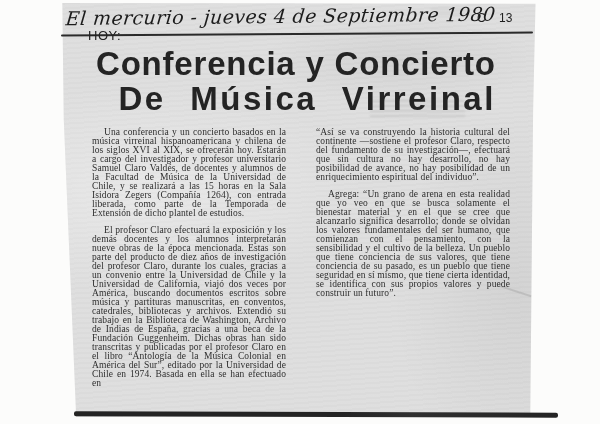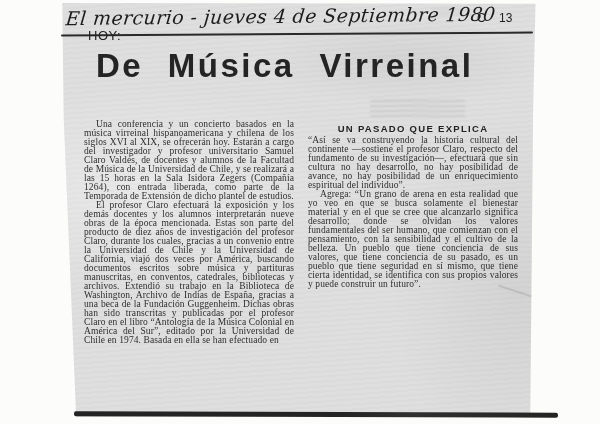--- a/index.html
+++ b/index.html
@@ -97,20 +97,21 @@
     font-size: 33px;
     letter-spacing: 0.8px;
     white-space: nowrap;
   }
   .headline .h-line2 {
     font-size: 33px;
     letter-spacing: 2.5px;
     word-spacing: 13px;
     margin-top: 2px;
     white-space: nowrap;
+    text-align: right;
   }
   
   .bleed {
     position: absolute;
     background: repeating-linear-gradient(180deg, rgba(60,60,60,0.10) 0 2px, transparent 2px 5px);
     filter: blur(1.1px);
     border-radius: 2px;
   }
   .bleed.b1 { left: 370px; top: 100px; width: 95px;  height: 18px; }
   .bleed.b2 { left: 430px; top: 8px;  width: 40px;  height: 10px; opacity: .6; }
@@ -128,21 +129,21 @@
     width: 210px;
     height: 294px;
     overflow: hidden;
     font-family: "Liberation Serif", "DejaVu Serif", serif;
     font-size: 9.5px;
     line-height: 9.0px;
     text-align: justify;
     color: #2e2e2e;
     letter-spacing: 0.1px;
   }
-  .col p { margin: 0; text-indent: 12px; }
+  .col p { margin: 8px; text-indent: 12px; }
   .col p.no-indent { text-indent: 0; }
   .subhead {
     margin: 3px 0 2px 0;
     text-align: center;
     font-family: "Liberation Sans", sans-serif;
     font-weight: bold;
     font-size: 9.5px;
     line-height: 11px;
     letter-spacing: 1.3px;
     color: #222;
@@ -169,36 +170,36 @@
 
   <div class="handwriting">El mercurio - jueves 4 de Septiembre 1980</div>
 
   <div class="page-marker">C 13</div>
 
   <div class="rule"></div>
 
   <div class="kicker">HOY:</div>
 
   <div class="headline">
+    <div class="h-line1">Conferencia y Concierto</div>
     <div class="h-line2">De Música Virreinal</div>
   </div>
 
   <div class="bleed b1"></div>
   <div class="bleed b2"></div>
 
   <div class="columns">
 
     <div class="col">
       <p>Una conferencia y un concierto basados en la música virreinal hispanoamericana y chilena de los siglos XVI al XIX, se ofrecerán hoy. Estarán a cargo del investigador y profesor universitario Samuel Claro Valdés, de docentes y alumnos de la Facultad de Música de la Universidad de Chile, y se realizará a las 15 horas en la Sala Isidora Zegers (Compañía 1264), con entrada liberada, como parte de la Temporada de Extensión de dicho plantel de estudios.</p>
       <p>El profesor Claro efectuará la exposición y los demás docentes y los alumnos interpretarán nueve obras de la época mencionada. Estas son parte del producto de diez años de investigación del profesor Claro, durante los cuales, gracias a un convenio entre la Universidad de Chile y la Universidad de California, viajó dos veces por América, buscando documentos escritos sobre música y partituras manuscritas, en conventos, catedrales, bibliotecas y archivos. Extendió su trabajo en la Biblioteca de Washington, Archivo de Indias de España, gracias a una beca de la Fundación Guggenheim. Dichas obras han sido transcritas y publicadas por el profesor Claro en el libro “Antología de la Música Colonial en América del Sur”, editado por la Universidad de Chile en 1974. Basada en ella se han efectuado en</p>
     </div>
 
     <div class="col">
       <div class="subhead">
-        <div>UN PASADO QUE EXPLICA</div>
       </div>
       <p class="no-indent">“Así se va construyendo la historia cultural del continente —sostiene el profesor Claro, respecto del fundamento de su investigación—, efectuará que sin cultura no hay desarrollo, no hay posibilidad de avance, no hay posibilidad de un enriquecimiento espiritual del individuo”.</p>
       <p>Agrega: “Un grano de arena en esta realidad que yo veo en que se busca solamente el bienestar material y en el que se cree que alcanzarlo significa desarrollo; donde se olvidan los valores fundamentales del ser humano, que comienzan con el pensamiento, con la sensibilidad y el cultivo de la belleza. Un pueblo que tiene conciencia de sus valores, que tiene conciencia de su pasado, es un pueblo que tiene seguridad en sí mismo, que tiene cierta identidad, se identifica con sus propios valores y puede construir un futuro”.</p>
     </div>
 
   </div>
 
   <div class="bottom-bar"></div>
 
 </div>

